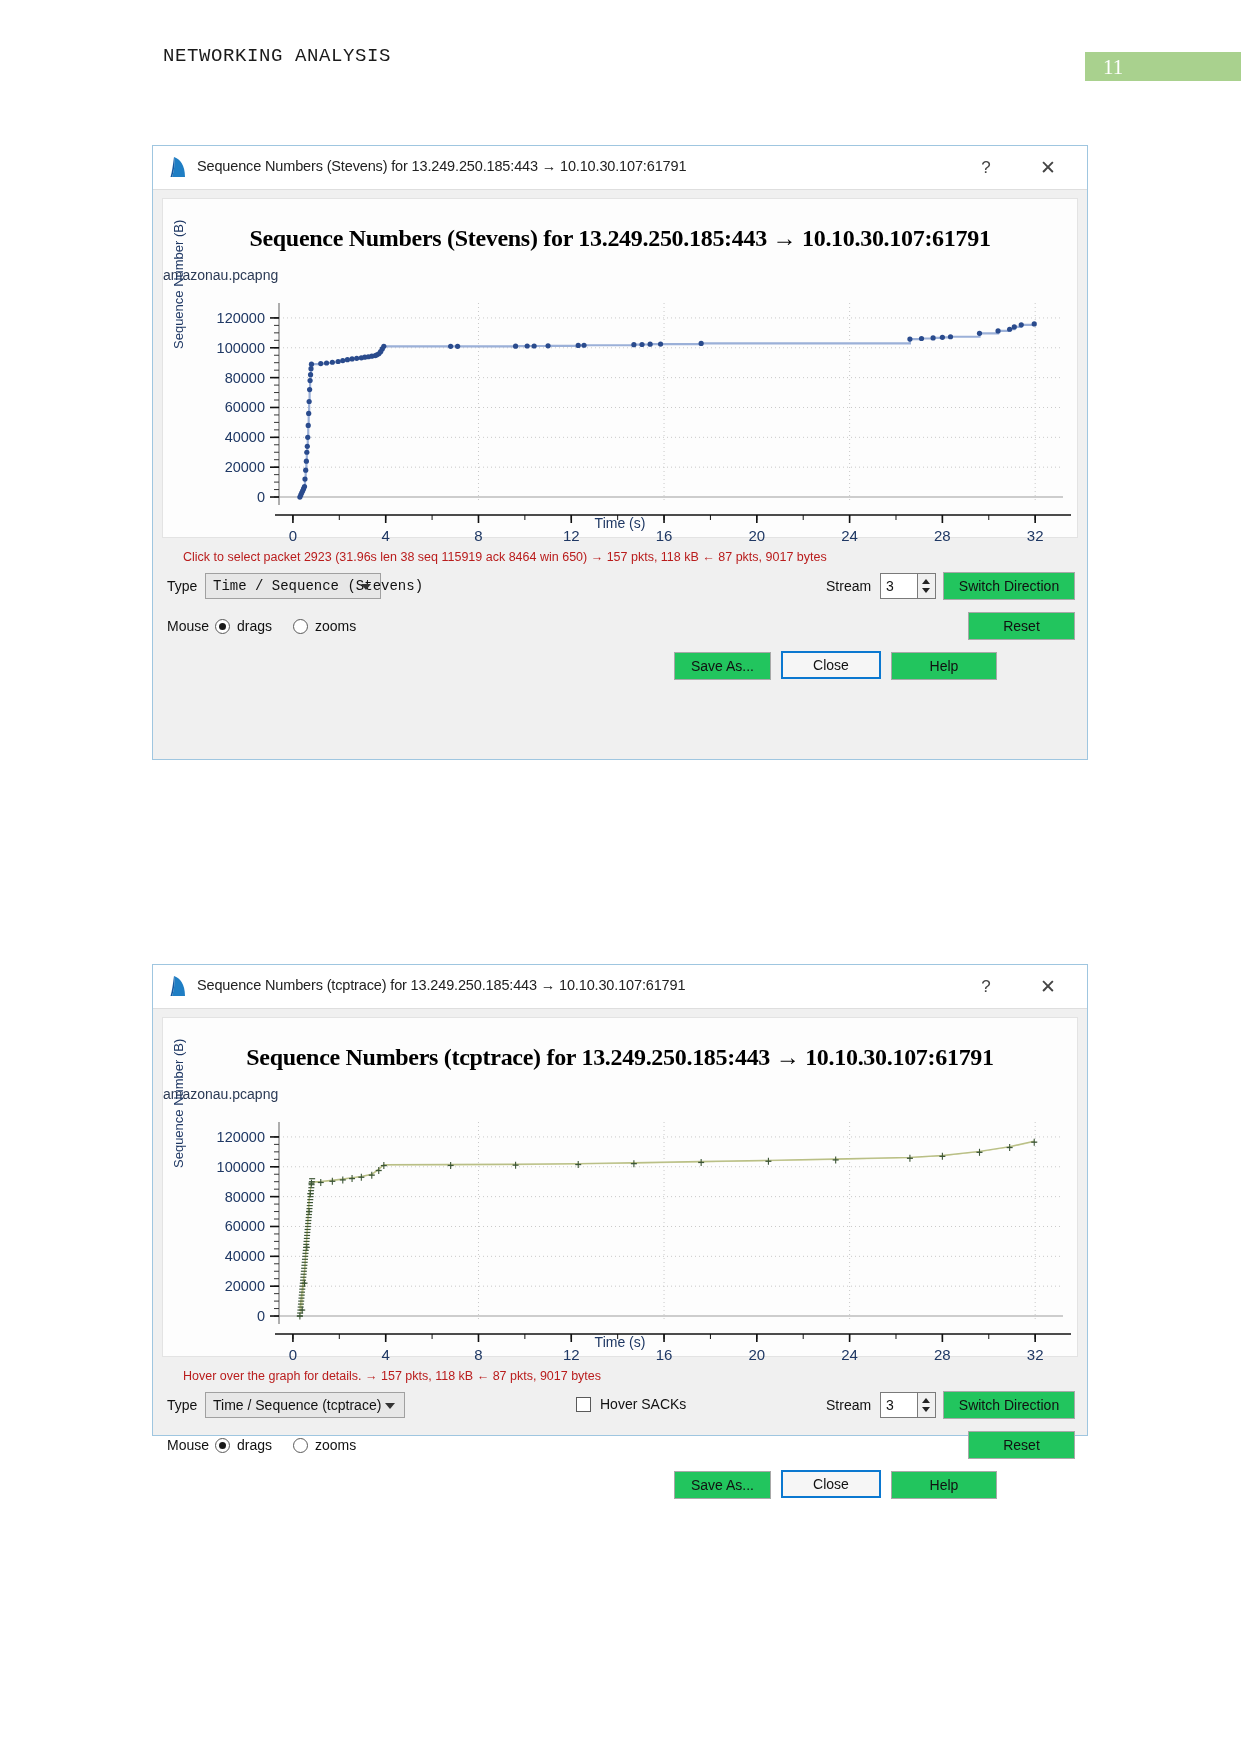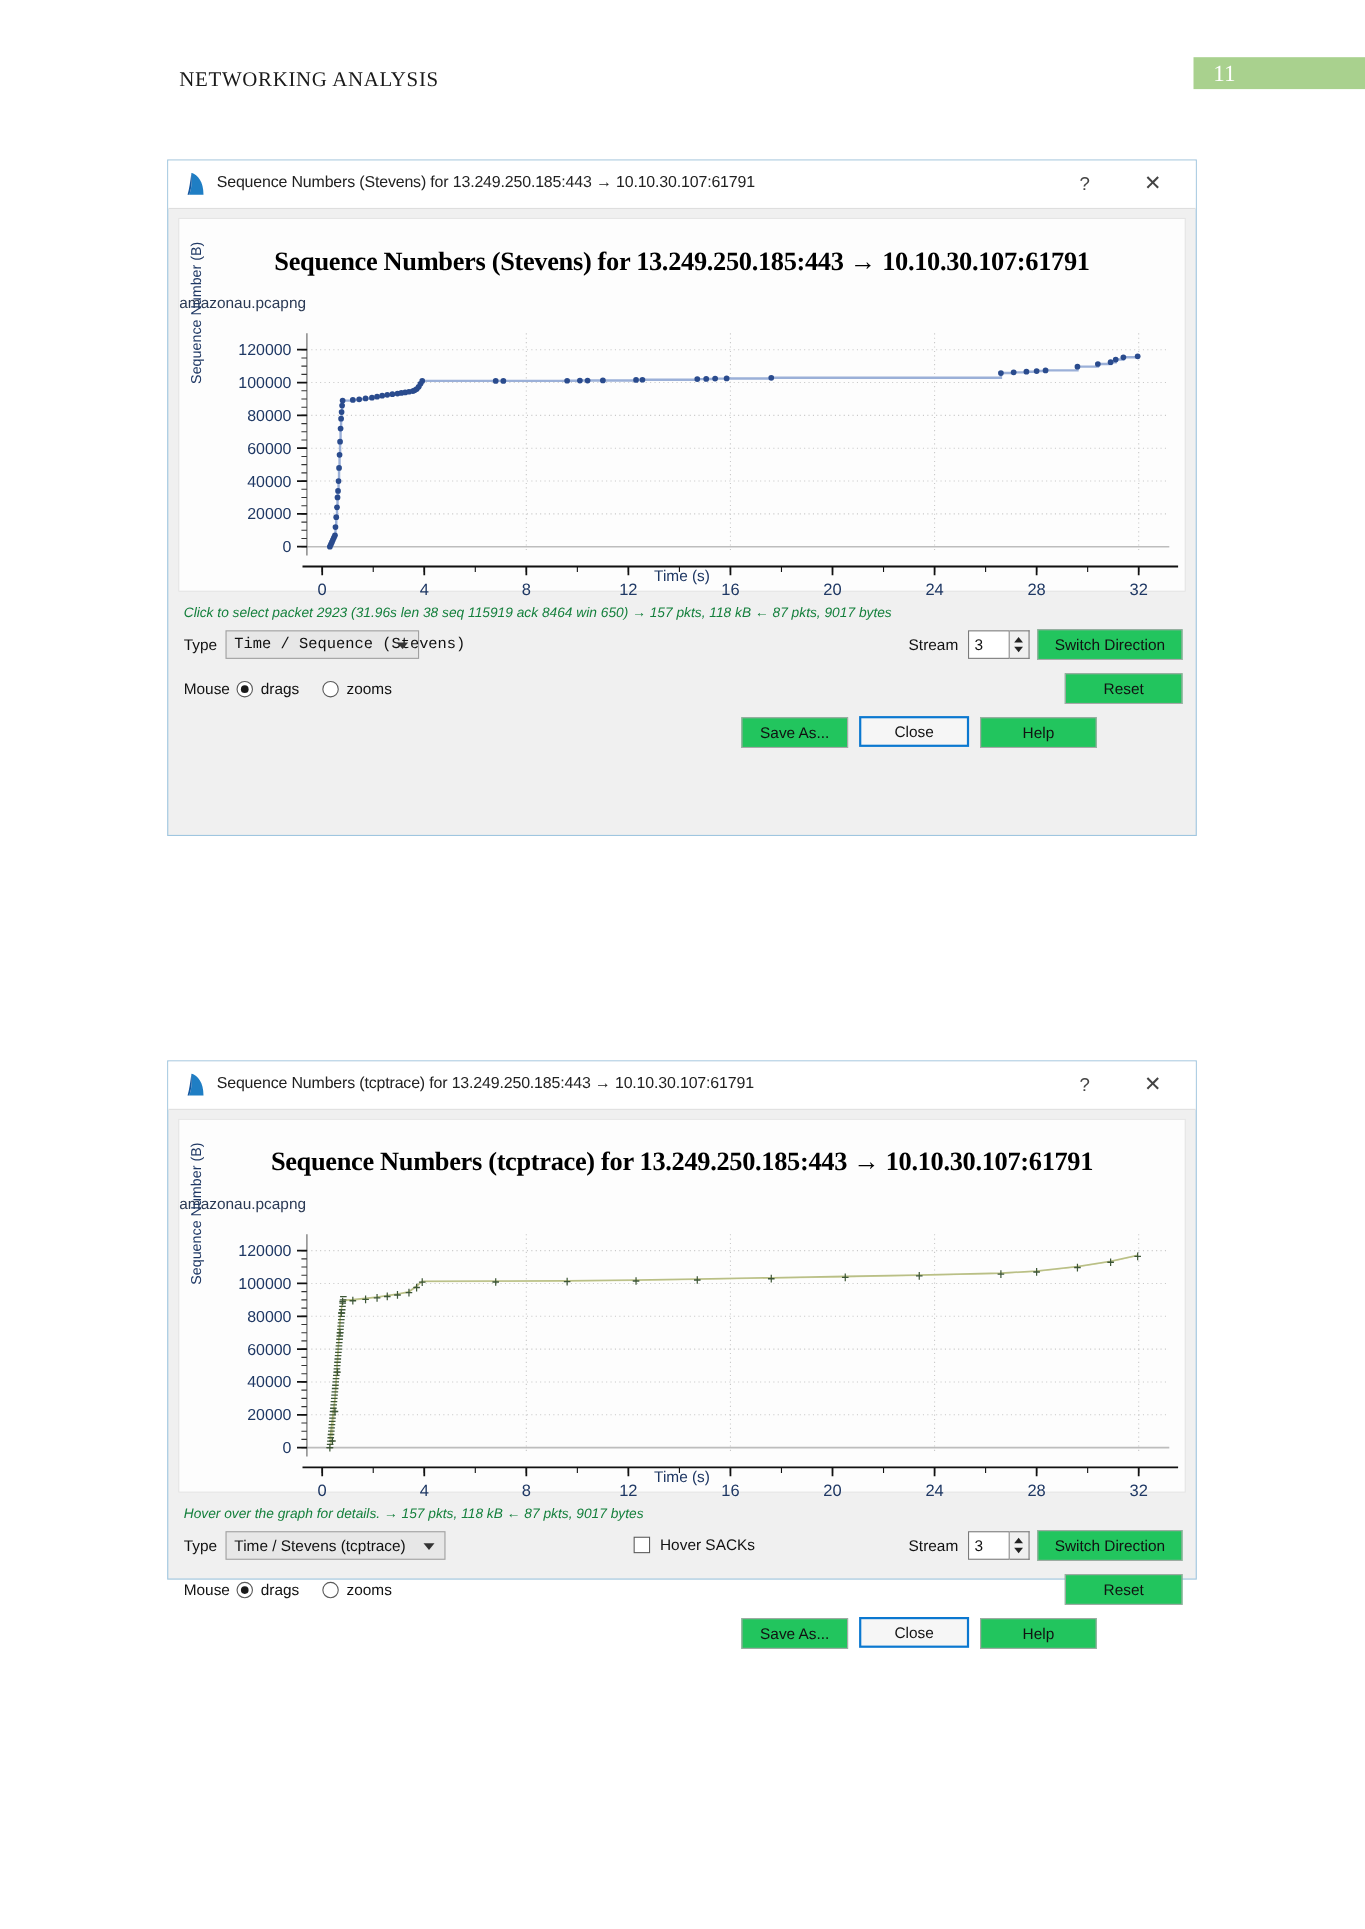--- a/index.html
+++ b/index.html
@@ -6,23 +6,23 @@
   body{
     width:1241px;height:1754px;
     background:#ffffff;
     font-family:"Liberation Sans", sans-serif;
     position:relative;
     overflow:hidden;
   }
   
   .doc-header{position:absolute;left:0;top:0;width:1241px;height:110px;}
   .doc-title{
-    position:absolute;left:163px;top:62px;
+    position:absolute;left:163px;top:45px;
     font-size:19px;letter-spacing:.6px;color:#1a1a1a;
-    font-family:Liberation Serif, serif;font-weight:400;
+    font-family:Liberation Mono, monospace;font-weight:400;
   }
   .page-badge{
     position:absolute;left:1085px;top:52px;width:156px;height:29px;
     background:#a9d18e;
   }
   .page-badge span{
     position:absolute;left:18px;top:3px;
     font-size:21px;color:#ffffff;
     font-family:"Liberation Serif", serif;
   }
@@ -72,22 +72,23 @@
     position:absolute;left:8px;top:150px;
     transform:rotate(-90deg);transform-origin:left top;
     font-size:13px;color:#1f3864;white-space:nowrap;
   }
   .x-axis-label{
     position:absolute;left:0;right:0;bottom:6px;text-align:center;
     font-size:14px;color:#1f3864;
   }
   
   .status-text{
-    position:absolute;font-style:italic;font-size:12.5px;color:#15803d;
+    position:absolute;font-size:12.5px;color:#b91c1c;
     white-space:nowrap;
+    margin-left:16px;
   }
   .lbl{position:absolute;font-size:14px;color:#111;}
   .combo{
     position:absolute;height:26px;background:#e7e7e7;
     border:1px solid #a0a0a0;box-sizing:border-box;
     font-size:14px;color:#111;line-height:24px;padding-left:7px;
     white-space:nowrap;
   }
   .combo .arrow{
     position:absolute;right:9px;top:10px;width:0;height:0;
@@ -550,21 +551,21 @@
           <line x1="146.14603550295857" y1="64.71641791044777" x2="152.14603550295857" y2="64.71641791044777" stroke="#3d5636" stroke-width="1.2"></line>
         </svg>
     </div>
     <div class="x-axis-label">Time (s)</div>
   </div>
 
   <div class="status-text" style="left:14px;top:404px;">Hover over the graph for details. → 157 pkts, 118 kB ← 87 pkts, 9017 bytes</div>
 
   <div class="lbl" style="left:14px;top:432px;">Type</div>
   <div class="combo" style="left:52px;top:427px;width:200px;">
-    <span>Time / Stevens (tcptrace)</span>
+    <span>Time / Sequence (tcptrace)</span>
     <span class="arrow"></span>
   </div>
 
   <div class="checkbox" style="left:423px;top:432px;"></div>
   <div class="lbl" style="left:447px;top:431px;">Hover SACKs</div>
 
   <div class="lbl" style="left:673px;top:432px;">Stream</div>
   <div class="spin" style="left:727px;top:427px;">3</div>
   <div class="spin-btns" style="left:765px;top:427px;">
     <span class="up"></span>

